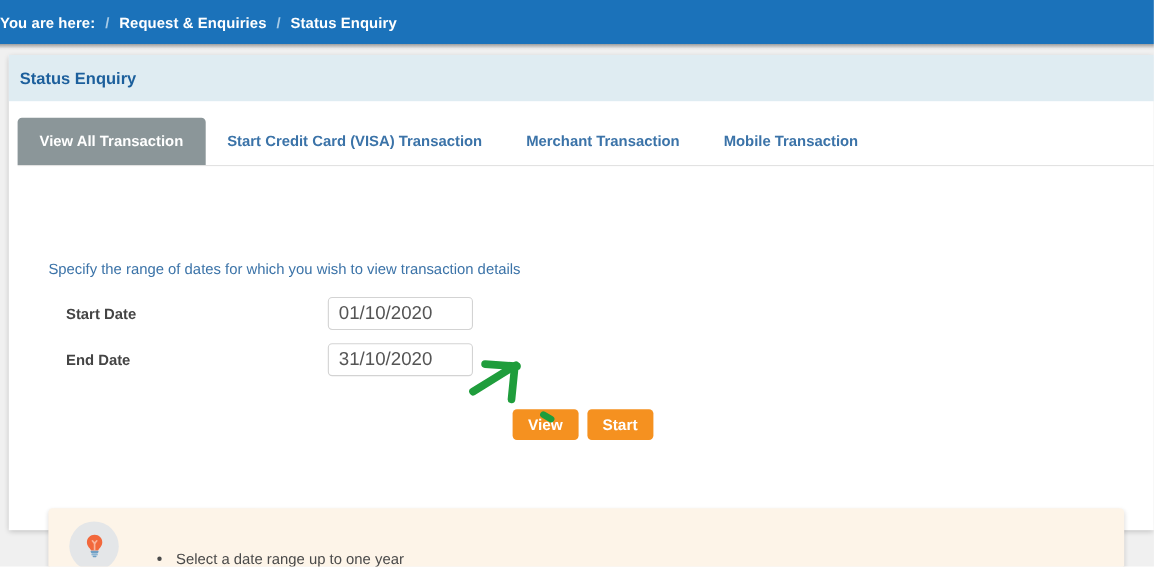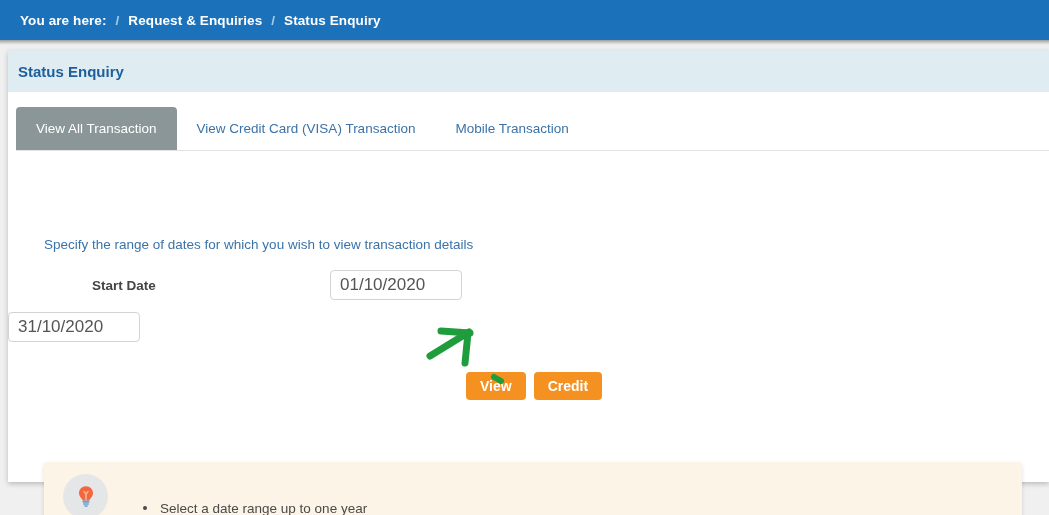--- a/index.html
+++ b/index.html
@@ -19,21 +19,20 @@
   .breadcrumb-bar {
     position: absolute;
     left: 0;
     top: 0;
     width: 1049px;
     height: 40px;
     background: #1b72ba;
     display: flex;
     align-items: center;
     box-sizing: border-box;
-    padding-left: 20px;
   }
   .breadcrumb-bar .crumb {
     color: #ffffff;
     font-size: 13.5px;
     font-weight: bold;
     letter-spacing: 0.1px;
     white-space: nowrap;
   }
   .breadcrumb-bar .sep {
     color: #a8cbe6;
@@ -90,21 +89,21 @@
     display: flex;
     align-items: stretch;
     padding-left: 8px;
     box-sizing: border-box;
   }
   .tab {
     display: flex;
     align-items: center;
     justify-content: center;
     font-size: 13.5px;
-    font-weight: normal;
+    font-weight: bold;
     color: #3b73a8;
     padding: 12px 20px;
     box-sizing: border-box;
     cursor: pointer;
     white-space: nowrap;
   }
   .tab.active {
     background: #8b9699;
     color: #ffffff;
     border-radius: 4px 4px 0 0;
@@ -144,21 +143,20 @@
   .field-row.end   { left: 0px; top: 162px; }
 
   .field-label {
     width: 290px;
     text-align: left;
     padding-left: 52px;
     box-sizing: border-box;
     font-size: 13.5px;
     font-weight: bold;
     color: #444444;
-    margin-left: 32px;
   }
   .date-input {
     width: 132px;
     height: 30px;
     border: 1px solid #d3d3d3;
     border-radius: 4px;
     background: #ffffff;
     font-family: "Liberation Sans", sans-serif;
     font-size: 17px;
     color: #555555;
@@ -260,44 +258,48 @@
 
   <div class="page-title-band">
     <span class="page-title">Status Enquiry</span>
   </div>
 
   <div class="tabs">
     <div class="tab active">
       <span>View All Transaction</span>
     </div>
     <div class="tab">
-      <span>View Credit Card (VISA) Transaction</span>
+      <span>Start Credit Card (VISA) Transaction</span>
+    </div>
+    <div class="tab">
+      <span>Merchant Transaction</span>
     </div>
     <div class="tab">
       <span>Mobile Transaction</span>
     </div>
   </div>
   <div class="tabs-underline"></div>
 
   <div class="form-area">
 
     <div class="instruction">Specify the range of dates for which you wish to view transaction details</div>
 
     <div class="field-row start">
       <div class="field-label">Start Date</div>
       <input class="date-input" type="text" value="01/10/2020" style="">
     </div>
 
     <div class="field-row end">
+      <div class="field-label">End Date</div>
       <input class="date-input" type="text" value="31/10/2020" style="">
     </div>
 
     <div class="button-row">
       <button class="btn">View</button>
-      <button class="btn">Credit</button>
+      <button class="btn">Start</button>
     </div>
 
     <div class="tip-box">
       <div class="tip-icon">
         <svg width="26" height="26" viewBox="0 0 26 26" aria-hidden="true">
           <path d="M13 3.2c-4.0 0-7.0 3.0-7.0 6.8 0 2.6 1.4 4.2 2.5 5.5 0.7 0.8 1.1 1.4 1.2 2.0h6.6c0.1-0.6 0.5-1.2 1.2-2.0 1.1-1.3 2.5-2.9 2.5-5.5 0-3.8-3.0-6.8-7.0-6.8z" fill="#f2683c"></path>
           <path d="M11.0 8.6l2.0 2.4 2.0-2.4" stroke="#f9b39a" stroke-width="1.5" fill="none" stroke-linecap="round" stroke-linejoin="round"></path>
           <path d="M13 11.0v6.4" stroke="#f9b39a" stroke-width="1.5" stroke-linecap="round"></path>
           <rect x="9.6" y="17.6" width="6.8" height="2.1" rx="0.6" fill="#6f9fc4"></rect>
           <rect x="10.1" y="20.0" width="5.8" height="1.9" rx="0.6" fill="#8bb4d2"></rect>

